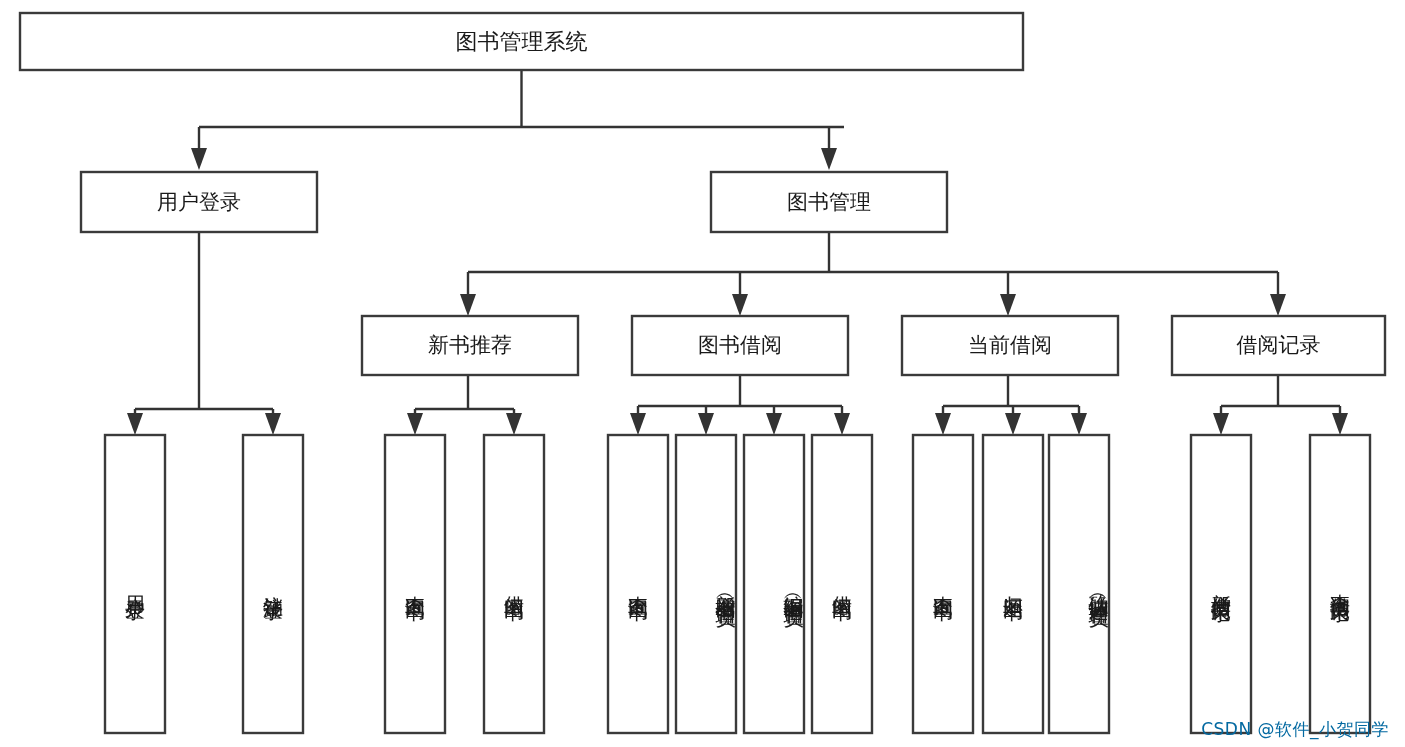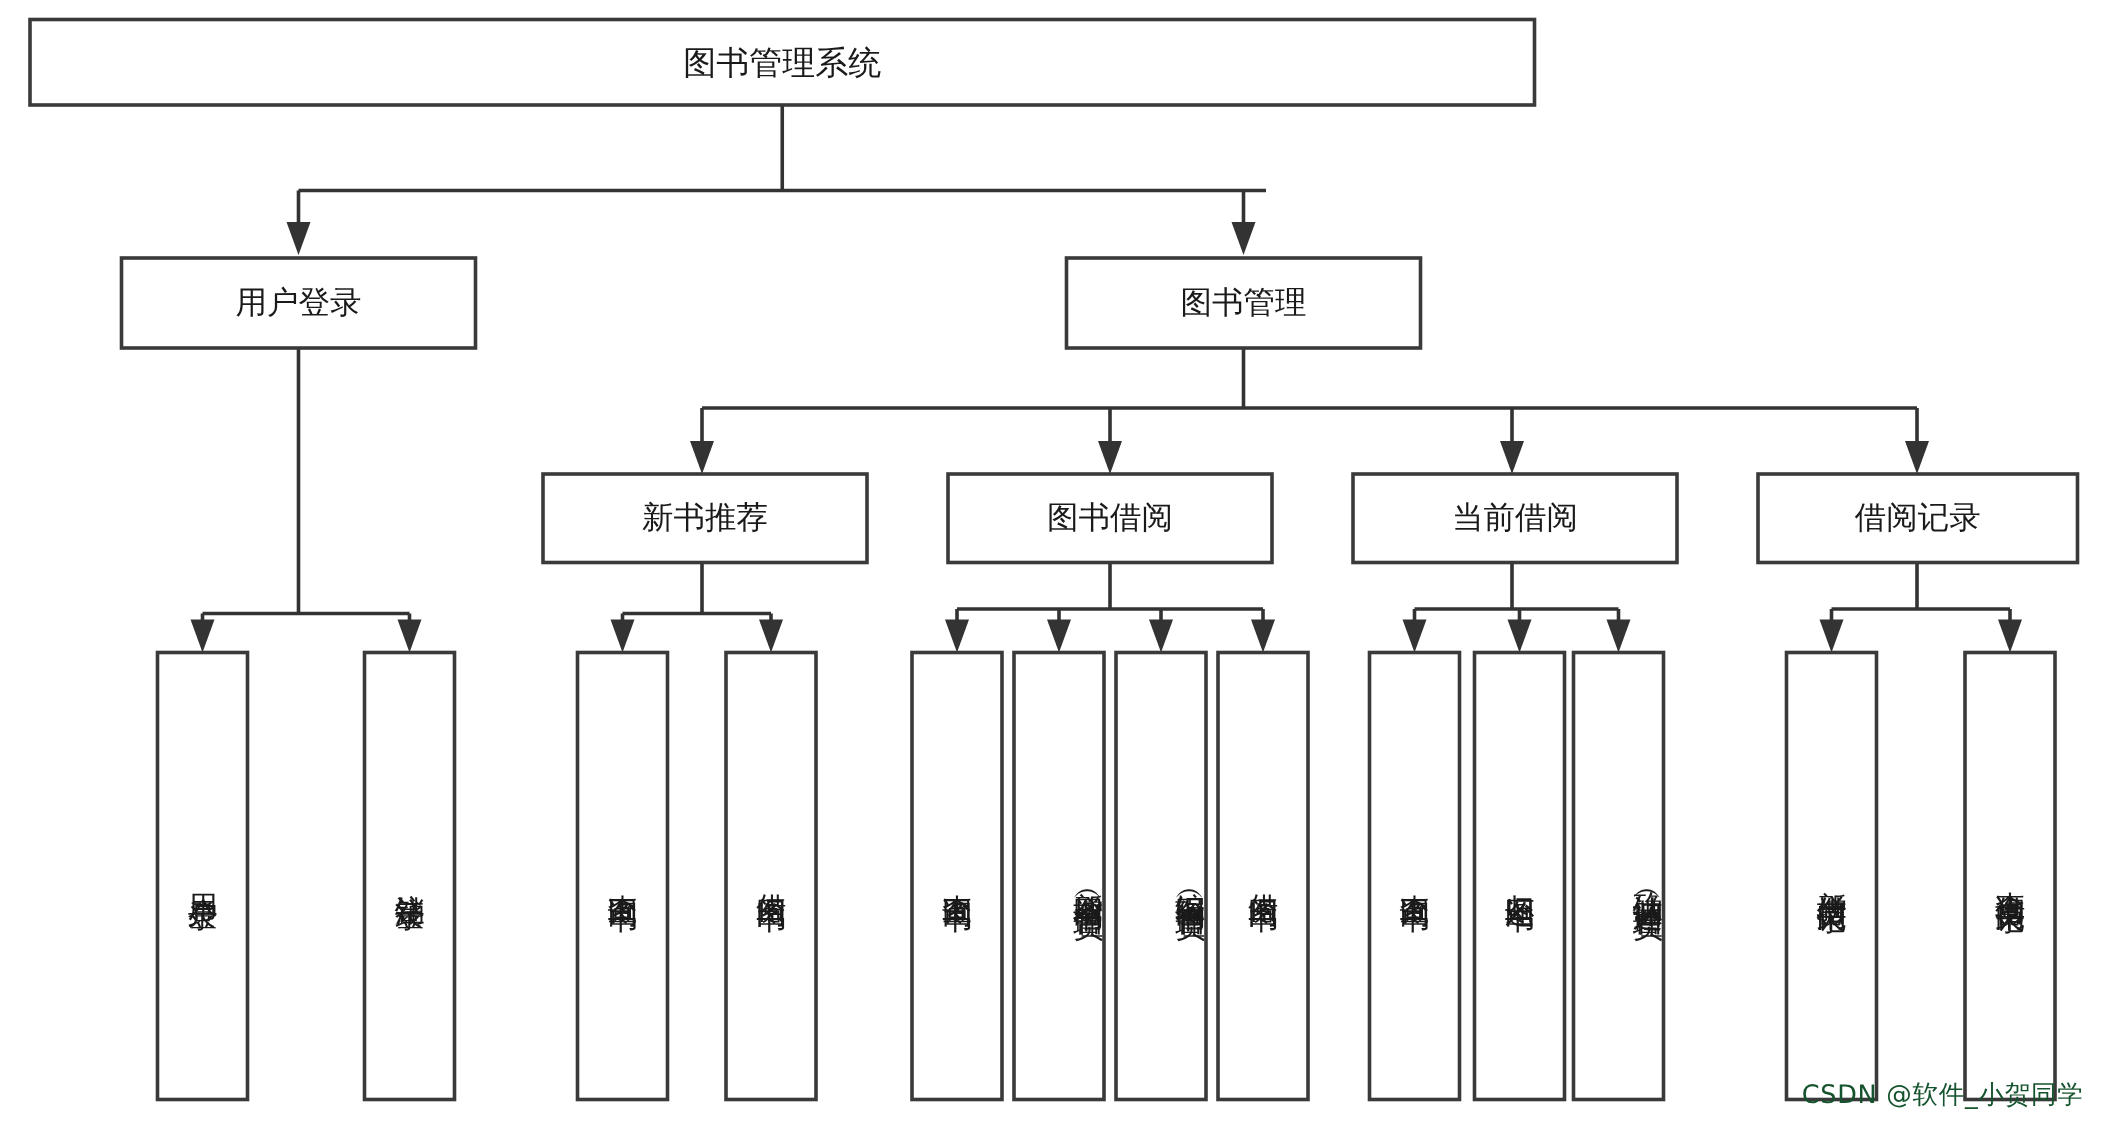--- a/index.html
+++ b/index.html
@@ -64,21 +64,21 @@
     letter-spacing: 2px;
     white-space: nowrap;
     pointer-events: none;
   }
   .watermark {
     position: absolute;
     right: 16px;
     bottom: 6px;
     font-family: "DejaVu Sans", "Liberation Sans", sans-serif;
     font-size: 17px;
-    color: #14532d;
+    color: #0369a1;
     letter-spacing: 0.5px;
     white-space: nowrap;
   }
 </style>
 </head>
 <body>
 
 <div id="diagram-root">
 
   <svg class="diagram-canvas" viewBox="0 0 1405 747">

